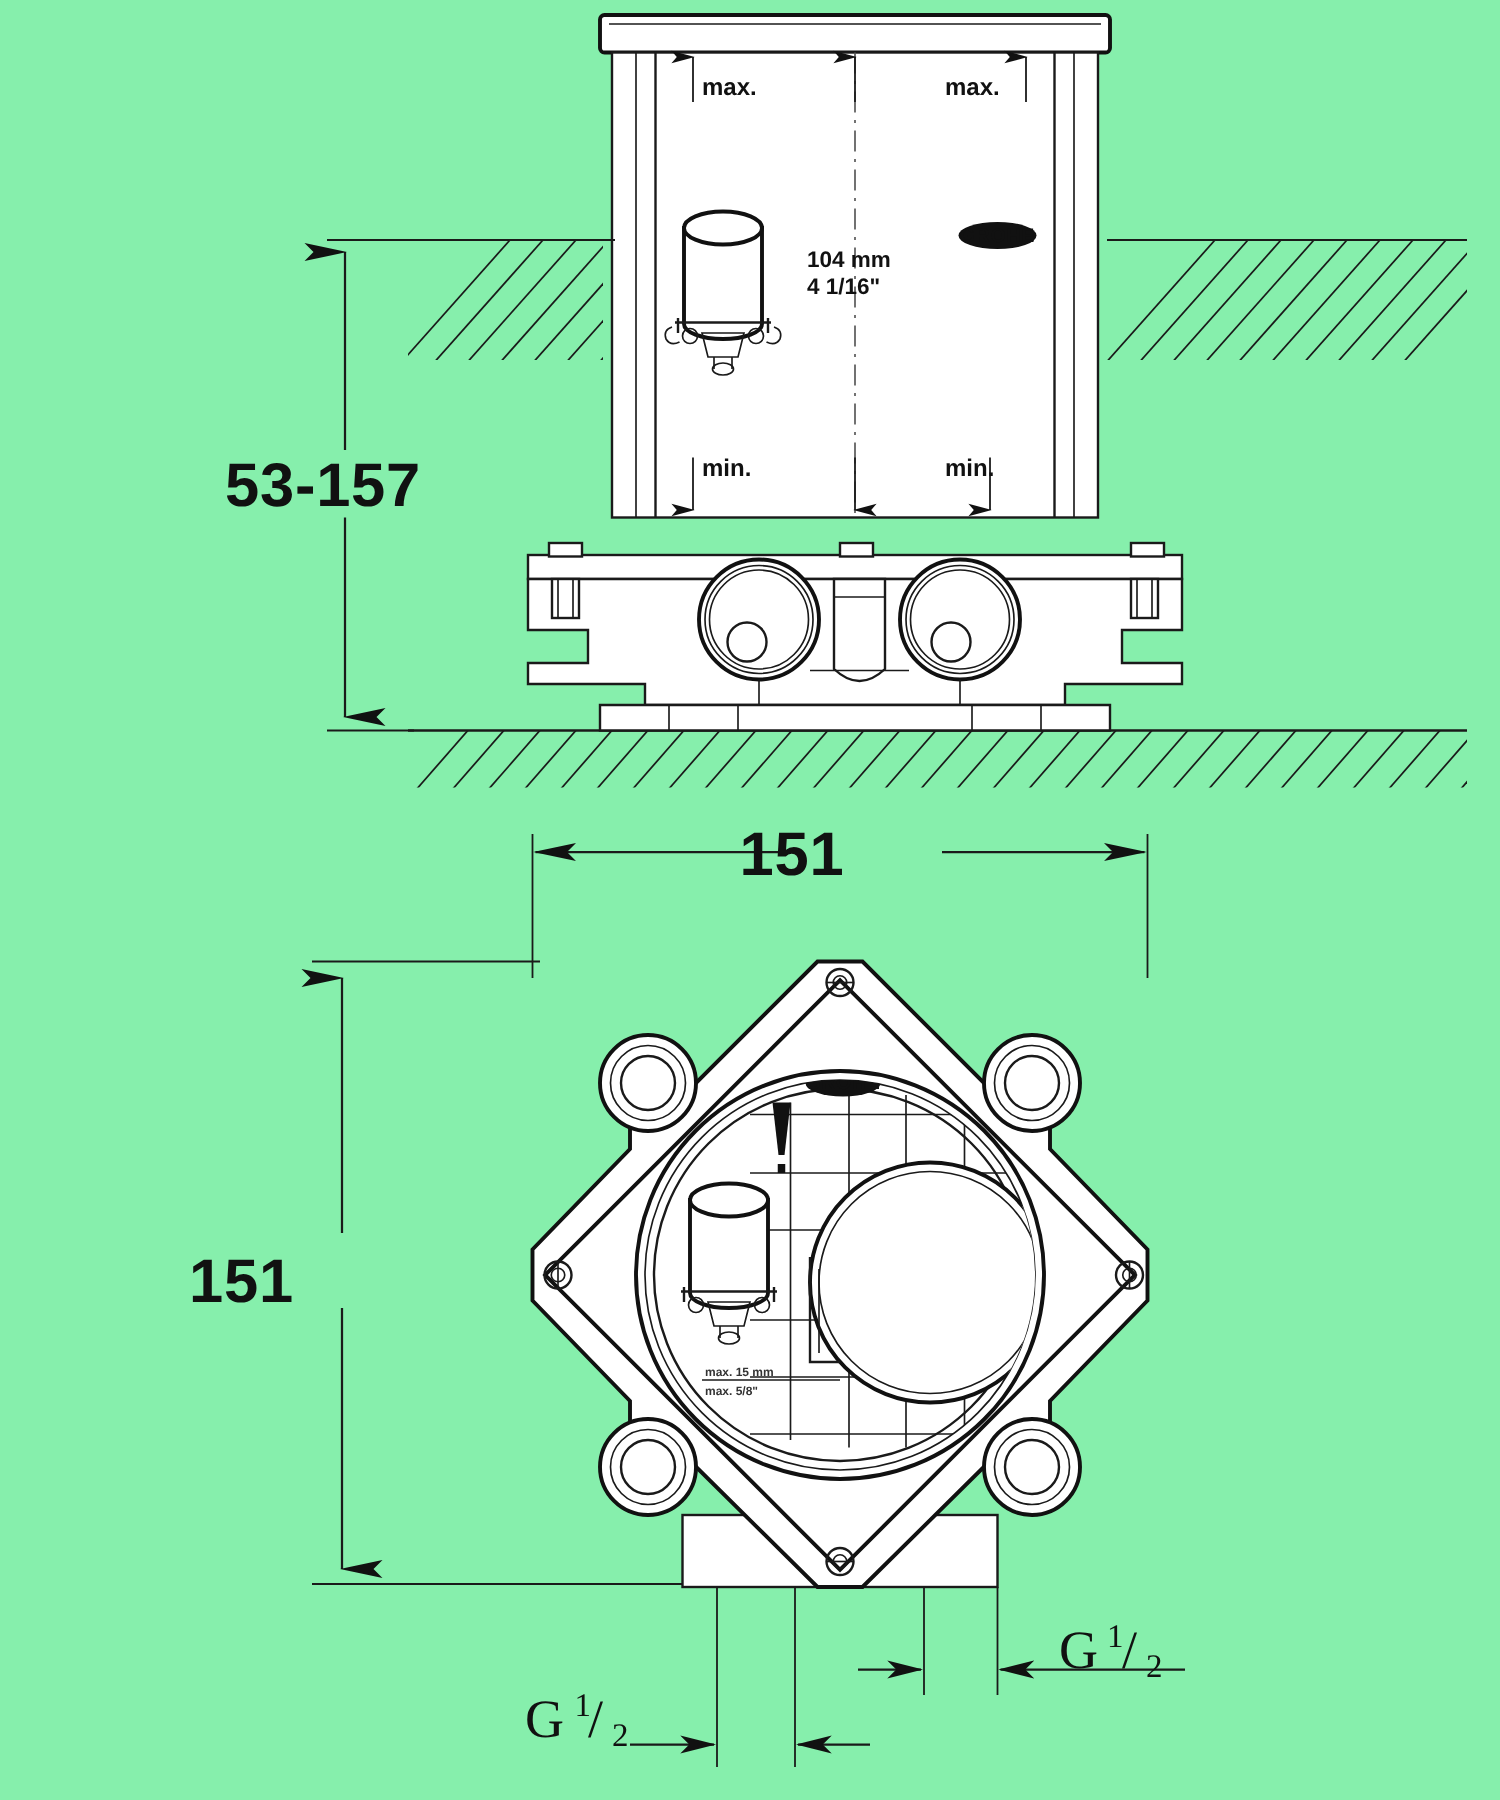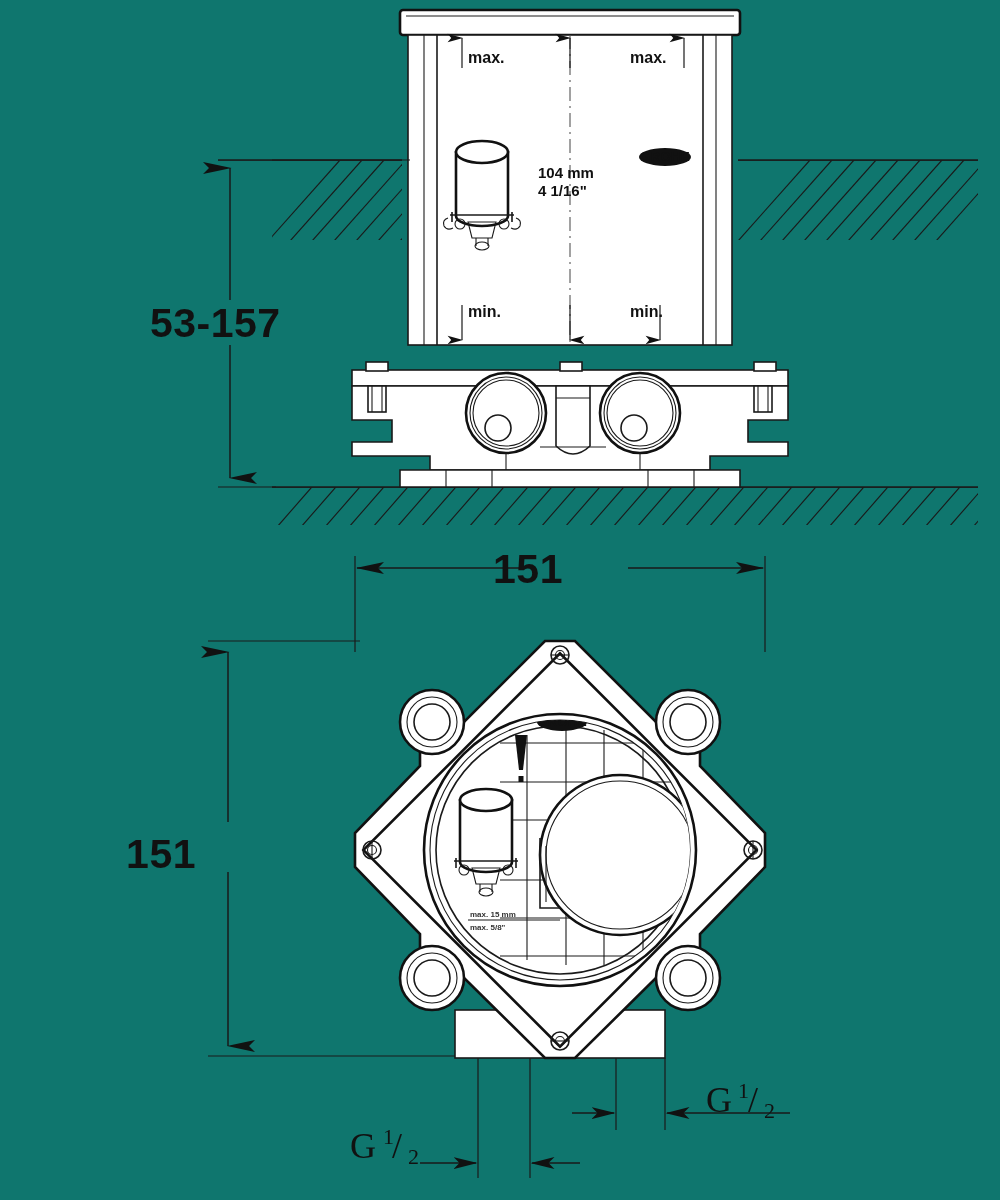--- a/index.html
+++ b/index.html
@@ -10,21 +10,21 @@
   body {
     width: 1000px;
     height: 1200px;
     font-family: "Liberation Sans", sans-serif;
     overflow: hidden;
   }
   #sheet {
     position: relative;
     width: 1000px;
     height: 1200px;
-    background: #0f766e;
+    background: #86efac;
   }
   svg.drawing {
     display: block;
     width: 1000px;
     height: 1200px;
   }
   .ln   { stroke: #1a1a1a; stroke-width: 1.6; fill: none; stroke-linecap: butt; }
   .ln-t { stroke: #1a1a1a; stroke-width: 1.1; fill: none; }
   .ln-h { stroke: #1a1a1a; stroke-width: 1.25; fill: none; }
   .ln-b { stroke: #111111; stroke-width: 2.6; fill: none; }

